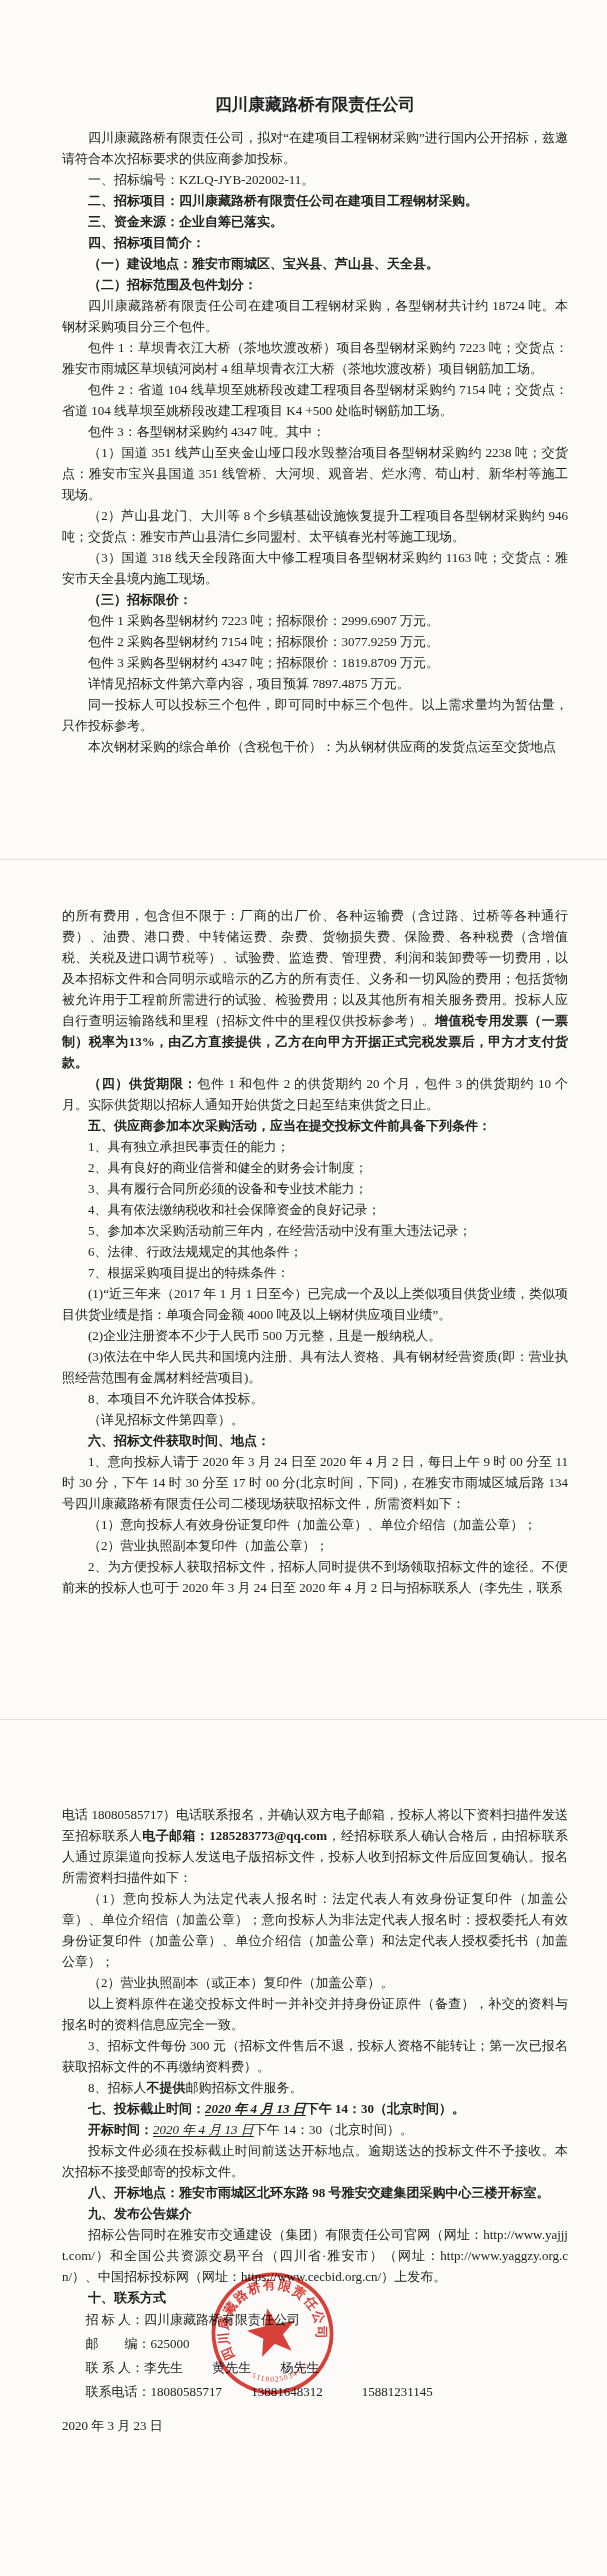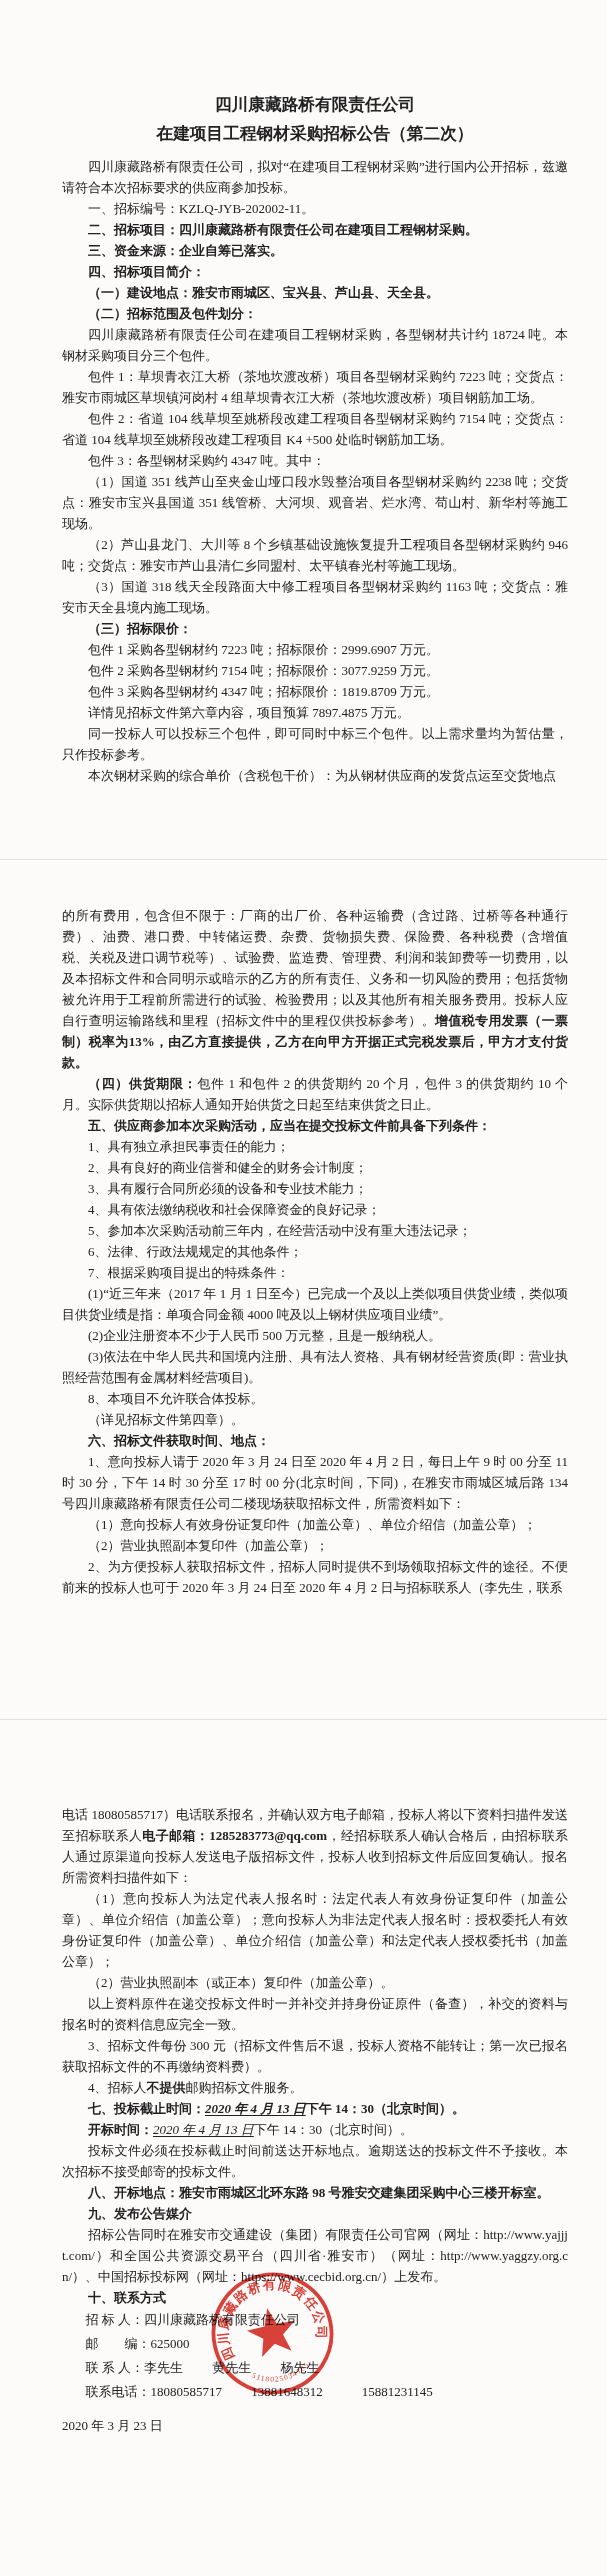--- a/index.html
+++ b/index.html
@@ -22,21 +22,20 @@
   .seal{position:absolute;left:209px;top:550px;transform:rotate(-12deg);opacity:0.88;mix-blend-mode:multiply;pointer-events:none;}
   .seal text{font-family:"Liberation Serif","DejaVu Serif",serif;}
 </style>
 </head>
 <body>
 
 <div class="doc">
   <div class="page page-1">
     <div class="content">
         <p class="title"><span>四川康藏路桥有限责任公司</span></p>
-        <p class="title"><span>在建项目工程钢材采购招标公告（第二次）</span></p>
         <p class="p"><span>四川康藏路桥有限责任公司，拟对“在建项目工程钢材采购”进行国内公开招标，兹邀请符合本次招标要求的供应商参加投标。</span></p>
         <p class="p"><span>一、招标编号：KZLQ-JYB-202002-11。</span></p>
         <p class="h"><span>二、招标项目：四川康藏路桥有限责任公司在建项目工程钢材采购。</span></p>
         <p class="h"><span>三、资金来源：企业自筹已落实。</span></p>
         <p class="h"><span>四、招标项目简介：</span></p>
         <p class="h"><span>（一）建设地点：雅安市雨城区、宝兴县、芦山县、天全县。</span></p>
         <p class="h"><span>（二）招标范围及包件划分：</span></p>
         <p class="p"><span>四川康藏路桥有限责任公司在建项目工程钢材采购，各型钢材共计约 18724 吨。本钢材采购项目分三个包件。</span></p>
         <p class="p"><span>包件 1：草坝青衣江大桥（茶地坎渡改桥）项目各型钢材采购约 7223 吨；交货点：雅安市雨城区草坝镇河岗村 4 组草坝青衣江大桥（茶地坎渡改桥）项目钢筋加工场。</span></p>
         <p class="p"><span>包件 2：省道 104 线草坝至姚桥段改建工程项目各型钢材采购约 7154 吨；交货点：省道 104 线草坝至姚桥段改建工程项目 K4 +500 处临时钢筋加工场。</span></p>
@@ -77,21 +76,21 @@
         <p class="p"><span>2、为方便投标人获取招标文件，招标人同时提供不到场领取招标文件的途径。不便前来的投标人也可于 2020 年 3 月 24 日至 2020 年 4 月 2 日与招标联系人（李先生，联系</span></p>
       </div>
   </div>
   <div class="page page-3">
     <div class="content">
         <p class="cont"><span>电话 18080585717）电话联系报名，并确认双方电子邮箱，投标人将以下资料扫描件发送至招标联系人</span><span class="b">电子邮箱：1285283773@qq.com</span><span>，经招标联系人确认合格后，由招标联系人通过原渠道向投标人发送电子版招标文件，投标人收到招标文件后应回复确认。报名所需资料扫描件如下：</span></p>
         <p class="p"><span>（1）意向投标人为法定代表人报名时：法定代表人有效身份证复印件（加盖公章）、单位介绍信（加盖公章）；意向投标人为非法定代表人报名时：授权委托人有效身份证复印件（加盖公章）、单位介绍信（加盖公章）和法定代表人授权委托书（加盖公章）；</span></p>
         <p class="p"><span>（2）营业执照副本（或正本）复印件（加盖公章）。</span></p>
         <p class="p"><span>以上资料原件在递交投标文件时一并补交并持身份证原件（备查），补交的资料与报名时的资料信息应完全一致。</span></p>
         <p class="p"><span>3、招标文件每份 300 元（招标文件售后不退，投标人资格不能转让；第一次已报名获取招标文件的不再缴纳资料费）。</span></p>
-        <p class="p"><span>4、招标人</span><span class="b">不提供</span><span>邮购招标文件服务。</span></p>
+        <p class="p"><span>8、招标人</span><span class="b">不提供</span><span>邮购招标文件服务。</span></p>
         <p class="p"><span class="b">七、投标截止时间：</span><span class="b u">2020 年 4 月 13 日</span><span class="b">下午 14：30（北京时间）。</span></p>
         <p class="p"><span class="b">开标时间：</span><span class="u">2020 年 4 月 13 日</span><span>下午 14：30（北京时间）。</span></p>
         <p class="p"><span>投标文件必须在投标截止时间前送达开标地点。逾期送达的投标文件不予接收。本次招标不接受邮寄的投标文件。</span></p>
         <p class="h"><span>八、开标地点：雅安市雨城区北环东路 98 号雅安交建集团采购中心三楼开标室。</span></p>
         <p class="h"><span>九、发布公告媒介</span></p>
         <p class="p"><span>招标公告同时在雅安市交通建设（集团）有限责任公司官网（网址：http://www.yajjjt.com/）和全国公共资源交易平台（四川省·雅安市）（网址：http://www.yaggzy.org.cn/）、中国招标投标网（网址：https://www.cecbid.org.cn/）上发布。</span></p>
         <p class="h"><span>十、联系方式</span></p>
         <p class="contact"><span>招 标 人：四川康藏路桥有限责任公司</span></p>
         <p class="contact"><span>邮　　编：625000</span></p>
         <p class="contact"><span>联 系 人：李先生　　 黄先生　　 杨先生</span></p>

